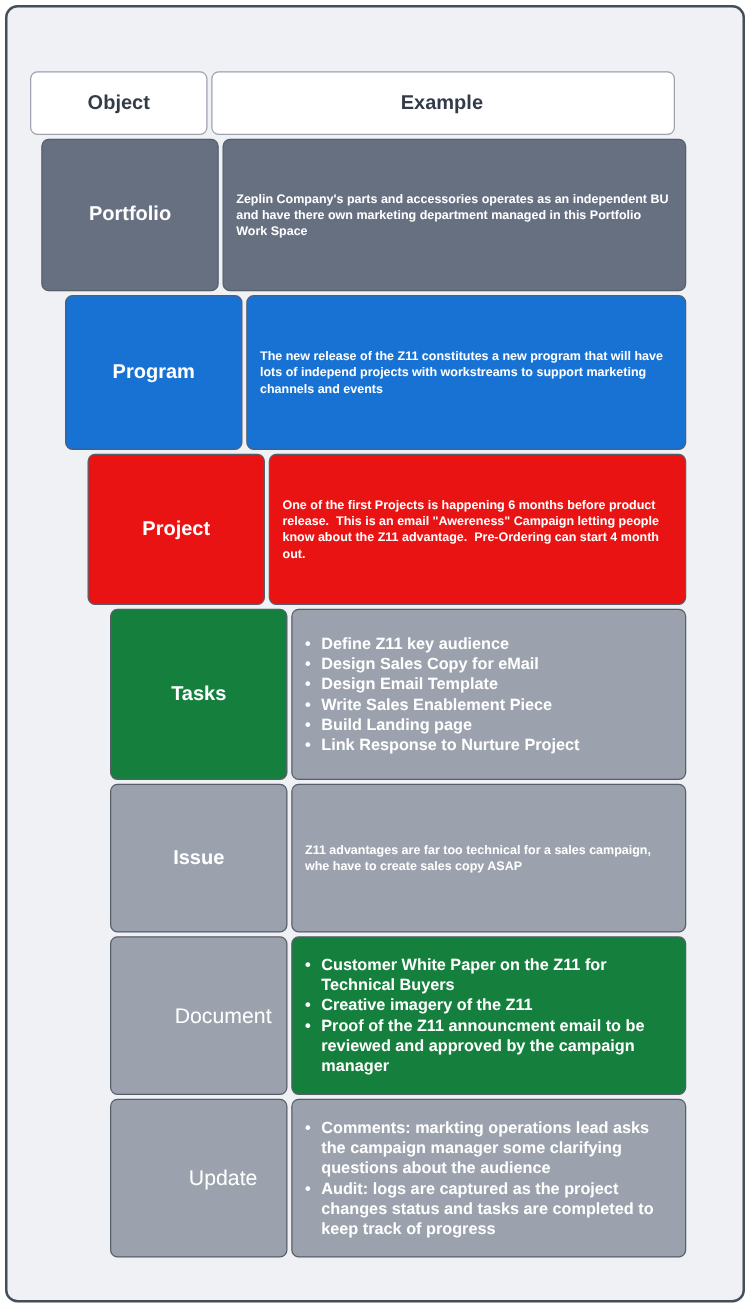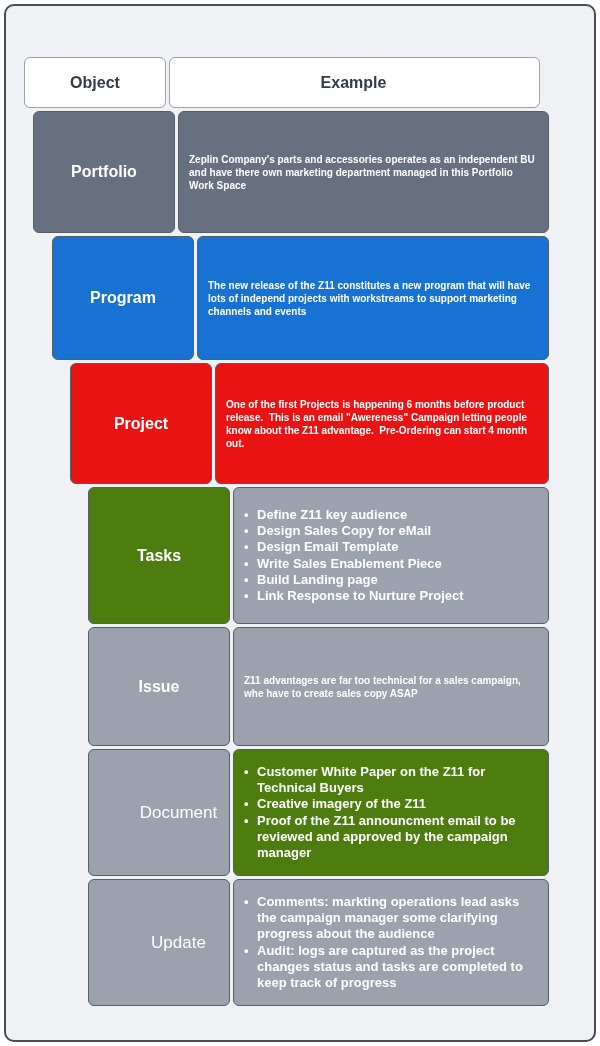--- a/index.html
+++ b/index.html
@@ -81,21 +81,21 @@
     <div class="row r-project">
       <div class="cell label" style="background: rgb(233, 19, 19);">
         <span class="label-text">Project</span>
       </div>
       <div class="cell example" style="background: rgb(233, 19, 19);">
         <p class="para">One of the first Projects is happening 6 months before product release.  This is an email "Awereness" Campaign letting people know about the Z11 advantage.  Pre-Ordering can start 4 month out.</p>
       </div>
     </div>
 
     <div class="row r-tasks">
-      <div class="cell label" style="background: #4d7c0f;">
+      <div class="cell label" style="background: #15803d;">
         <span class="label-text">Tasks</span>
       </div>
       <div class="cell example" style="background: rgb(155, 162, 173);">
         <ul class="bullets">
             <li>Define Z11 key audience</li>
             <li>Design Sales Copy for eMail</li>
             <li>Design Email Template</li>
             <li>Write Sales Enablement Piece</li>
             <li>Build Landing page</li>
             <li>Link Response to Nurture Project</li>
@@ -109,35 +109,35 @@
       </div>
       <div class="cell example" style="background: rgb(155, 162, 173);">
         <p class="para">Z11 advantages are far too technical for a sales campaign, whe have to create sales copy ASAP</p>
       </div>
     </div>
 
     <div class="row r-document">
       <div class="cell label" style="background: rgb(155, 162, 173);">
         <span class="label-text">Document</span>
       </div>
-      <div class="cell example" style="background: #4d7c0f;">
+      <div class="cell example" style="background: #15803d;">
         <ul class="bullets">
             <li>Customer White Paper on the Z11 for Technical Buyers</li>
             <li>Creative imagery of the Z11</li>
             <li>Proof of the Z11 announcment email to be reviewed and approved by the campaign manager</li>
           </ul>
       </div>
     </div>
 
     <div class="row r-update">
       <div class="cell label" style="background: rgb(155, 162, 173);">
         <span class="label-text">Update</span>
       </div>
       <div class="cell example" style="background: rgb(155, 162, 173);">
         <ul class="bullets">
-            <li>Comments: markting operations lead asks the campaign manager some clarifying progress about the audience</li>
+            <li>Comments: markting operations lead asks the campaign manager some clarifying questions about the audience</li>
             <li>Audit: logs are captured as the project changes status and tasks are completed to keep track of progress</li>
           </ul>
       </div>
     </div>
 
   </div>
 </div>
 
 </body></html>

